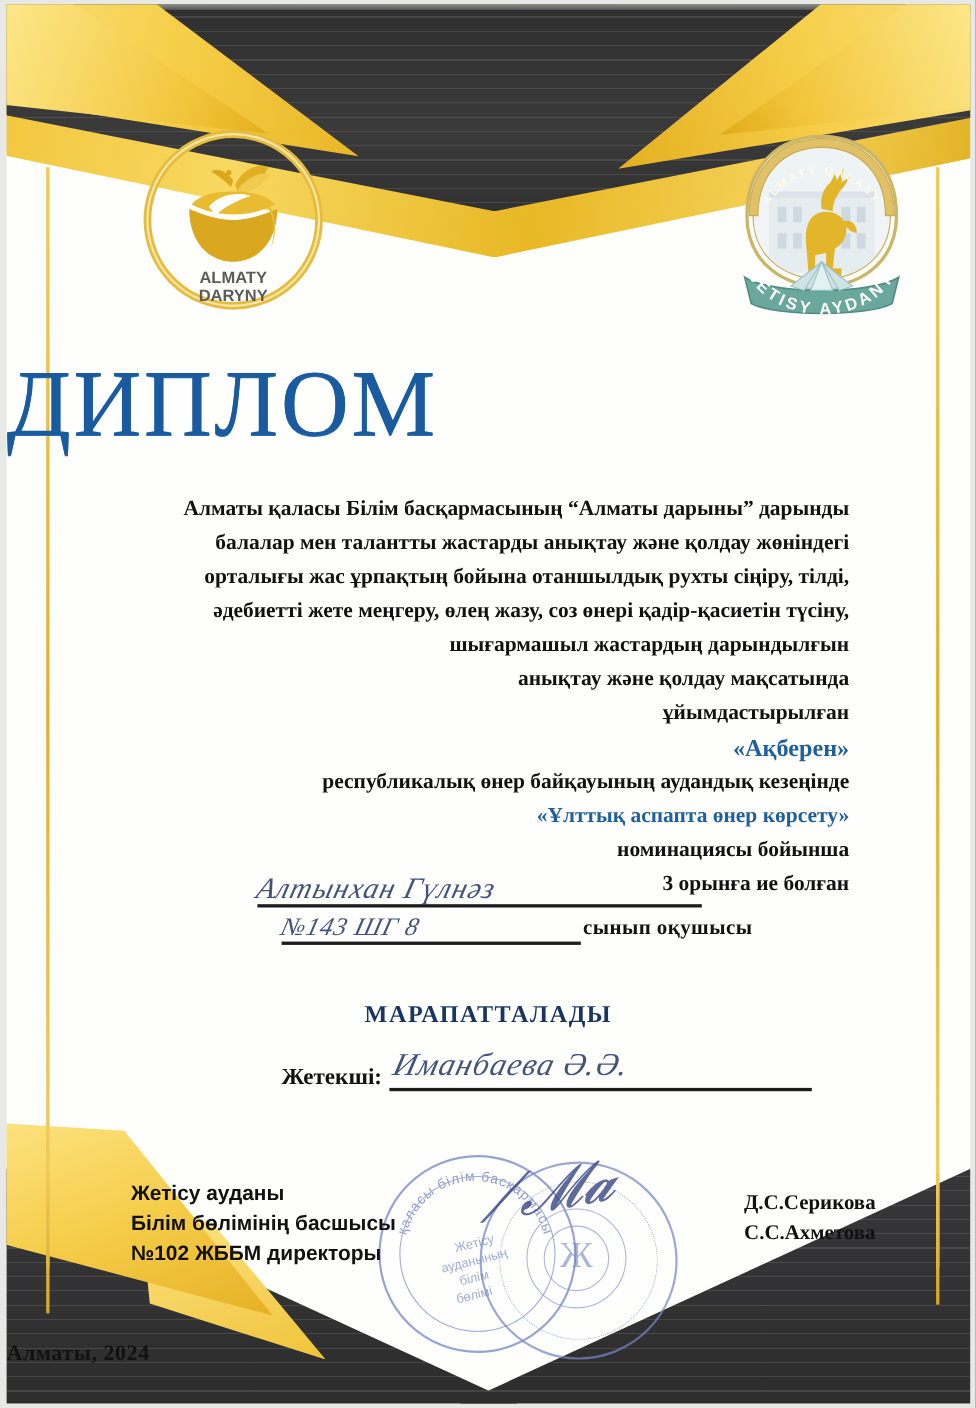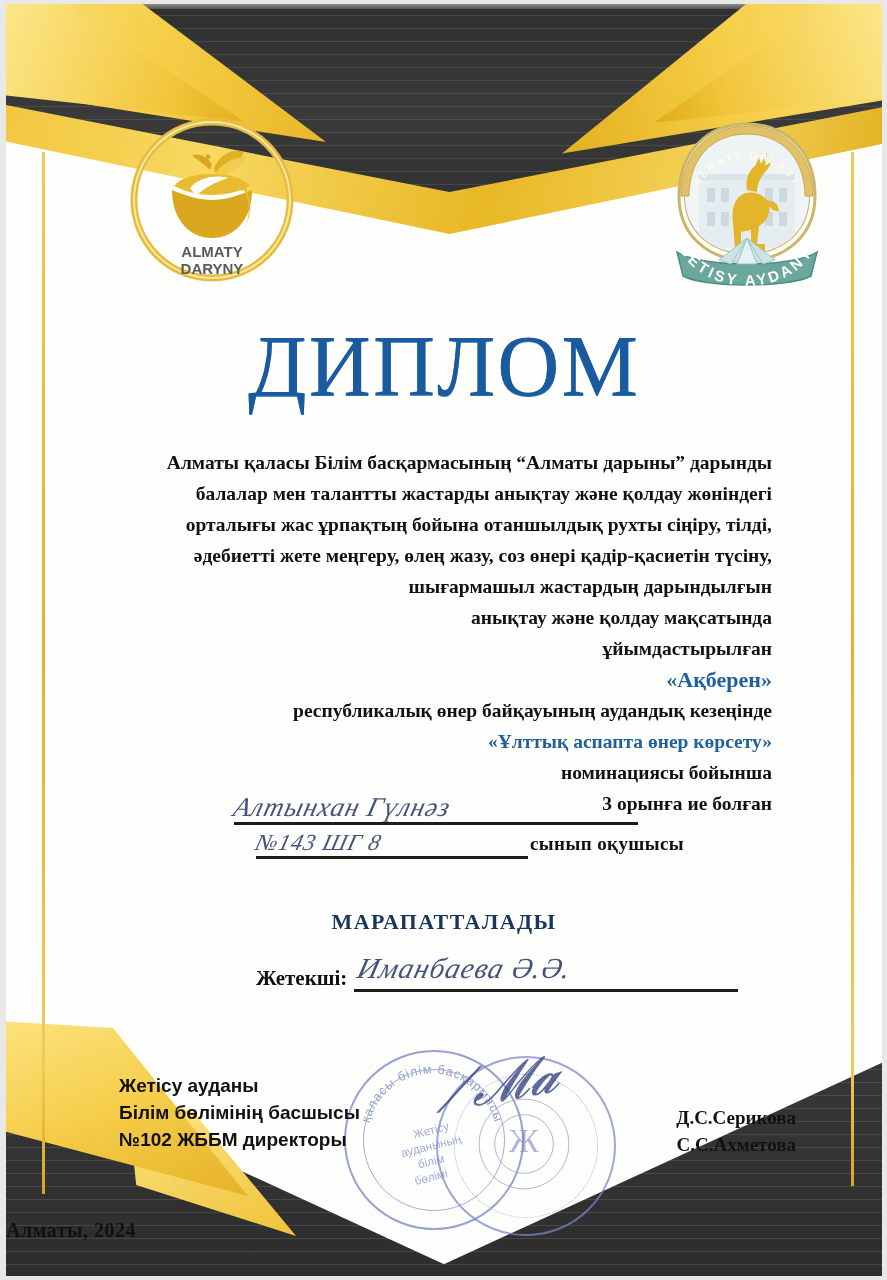--- a/index.html
+++ b/index.html
@@ -169,21 +169,21 @@
   .logo-right {
     position: absolute;
     left: 655px; top: 108px;
     width: 172px; height: 178px;
   }
 
   
   .title {
     position: absolute;
     left: 0; right: 0; top: 312px;
-    text-align: center;
+    text-align: left;
     font-size: 86px;
     font-weight: 400;
     letter-spacing: 2px;
     color: #1a5a9e;
     font-family: "Liberation Serif","DejaVu Serif",serif;
     text-shadow: 0 1px 0 #2c6fae;
   }
 
   
   .body-block {
@@ -250,23 +250,23 @@
   .sup-sign { left: 352px; top: 948px; width: 300px; }
   .sup-rule { left: 348px; top: 985px; width: 384px; height: 3px; }
 
   
   .footer-left {
     position: absolute; left: 113px; top: 1068px;
     font-size: 19px; font-weight: bold; line-height: 27px;
     color: #111; font-family:Liberation Sans, sans-serif;
   }
   .footer-right {
-    position: absolute; right: 86px; top: 1100px;
+    position: absolute; right: 86px; top: 1076px;
     font-size: 19px; font-weight: bold; line-height: 27px;
-    color: #111; text-align: right;
+    color: #111; text-align: center;
     font-family:"Liberation Serif","DejaVu Serif",serif;
   }
   .city {
     position: absolute; left: 0; right: 0; top: 1215px;
     text-align: left; font-size: 20px; font-weight: bold;
     color: #111; letter-spacing:.5px;
     font-family:"Liberation Serif","DejaVu Serif",serif;
   }
 
   

